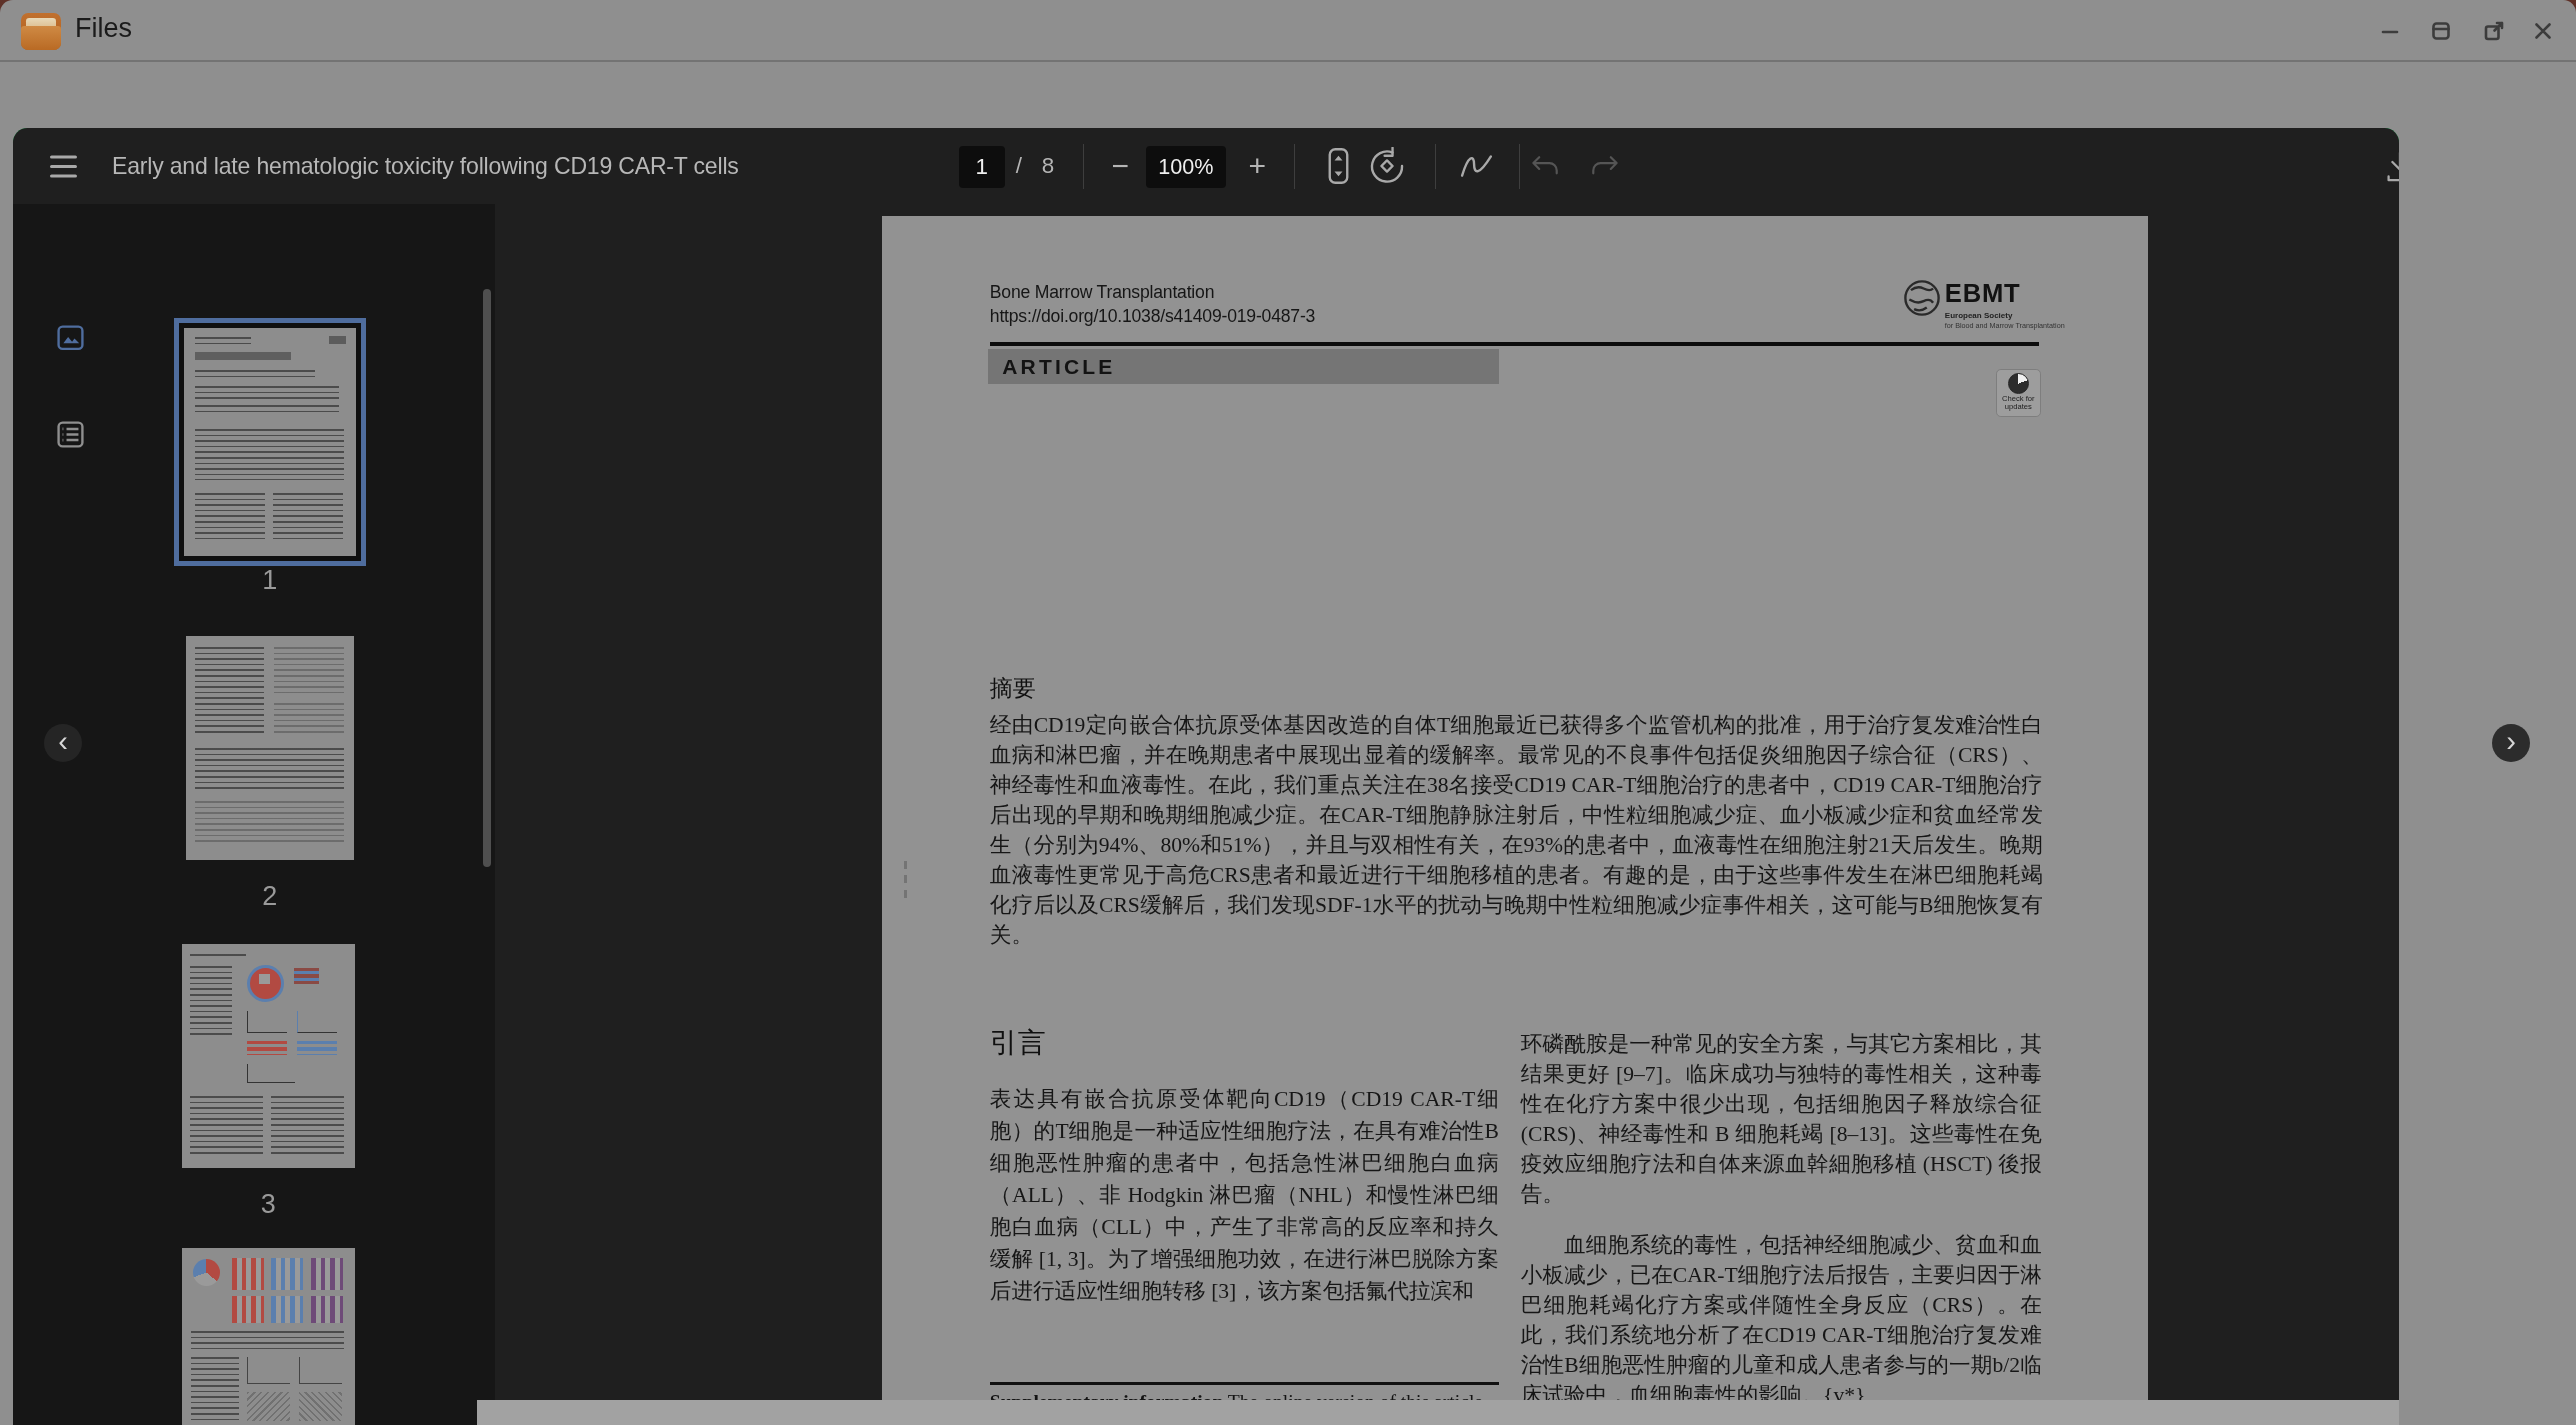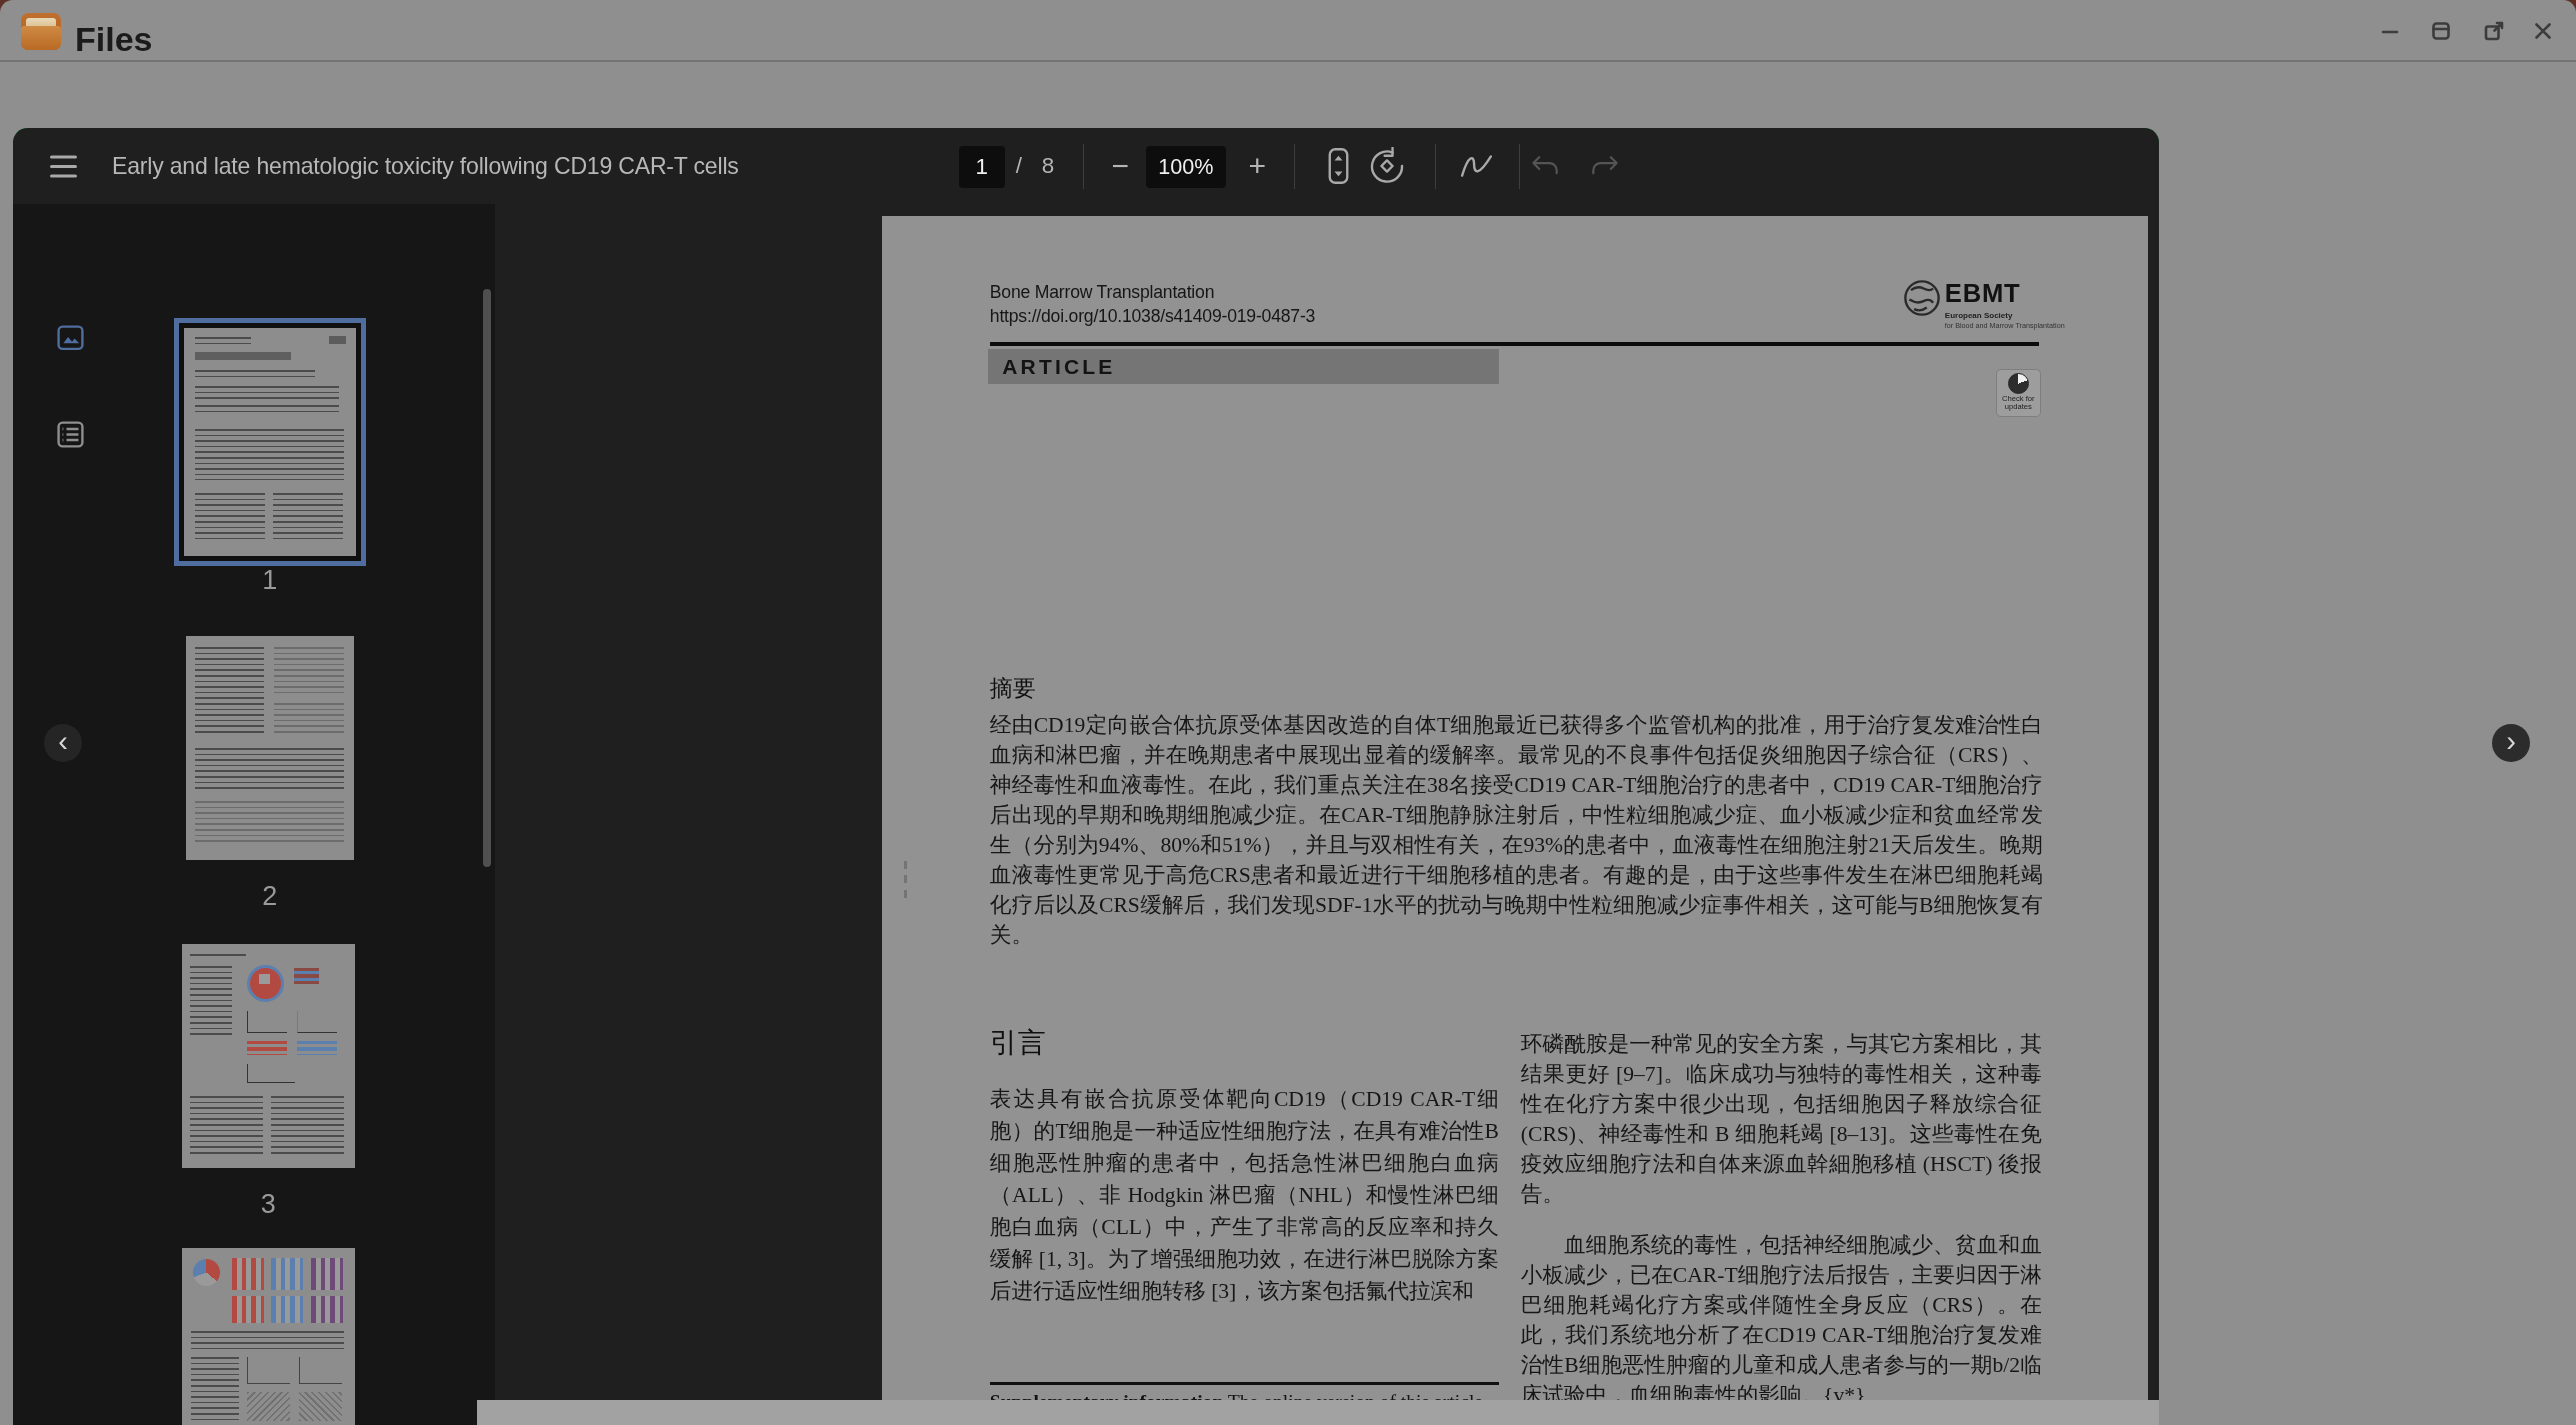--- a/index.html
+++ b/index.html
@@ -10,34 +10,34 @@
   
   #window { position:absolute; inset:0; background:#8f8f8f; border-radius:12.8px 12.8px 0 0; overflow:hidden; }
   #titlebar { position:absolute; left:0; top:0; width:2576px; height:62px; }
   #titlebar .divider { position:absolute; left:0; bottom:0; width:100%; height:1.6px; background:#737373; }
   .folder-icon { position:absolute; left:21px; top:12.8px; width:40px; height:37px;
      background:linear-gradient(#c0702e,#ad5d1d); border-radius:7.2px; }
   .folder-icon:before { content:""; position:absolute; left:4.8px; right:4.8px; top:5.6px; height:12.8px;
      background:linear-gradient(#e8d9b8,#d9b684); border-radius:3.2px 3.2px 0 0; }
   .folder-icon:after { content:""; position:absolute; left:0; right:0; top:12.8px; bottom:0;
      background:linear-gradient(#cf8a44,#b96a24); border-radius:3.2px 3.2px 7.2px 7.2px; }
-  #app-title { position:absolute; left:75px; top:20px; font-size:34px; font-weight:bold; color:#1b1b1b; }
+  #app-title { position:absolute; left:75px; top:13px; font-size:27px; font-weight:normal; color:#1b1b1b; }
   .winctl { position:absolute; top:12px; width:37px; height:37px; display:flex; align-items:center; justify-content:center; }
   .winctl svg { stroke:#3c3c3c; stroke-width:2.6; fill:none; stroke-linecap:round; stroke-linejoin:round; }
 
   #filebar { position:absolute; left:0; top:64px; width:2576px; height:56px; }
   #filename { position:absolute; left:12.8px; top:14.4px; font-size:21.6px; color:#1d1d1d; letter-spacing:-0.4px;
      transform:scaleX(0.94); transform-origin:left; white-space:nowrap; }
   .filebtn { position:absolute; top:0; width:45px; height:56px; display:flex; align-items:center; justify-content:center; }
   .filebtn svg { stroke:#333; stroke-width:2.4; fill:none; stroke-linecap:round; stroke-linejoin:round; }
   #save-device-btn { position:absolute; left:2467px; top:3.2px; width:53px; height:51px; background:#fbfbfb;
      border-radius:14.4px; display:flex; align-items:center; justify-content:center; box-shadow:0 1.6px 4.8px rgba(0,0,0,.25); }
 
   
-  #viewer { position:absolute; left:12.8px; top:128px; width:2146px; height:1298px;
+  #viewer { position:absolute; left:12.8px; top:128px; width:2386px; height:1298px;
      background:#22c55e; border-radius:14.4px 14.4px 0 0; overflow:hidden; }
   #pdf-toolbar { position:absolute; left:0; top:0; width:100%; height:76px; background:#1f1f1f; }
   .tbtn svg { stroke:#a9a9a9; fill:none; stroke-width:3; stroke-linecap:round; stroke-linejoin:round; }
   .tbtn.dim svg { stroke:#555; }
   #doc-title { position:absolute; left:99px; top:0; height:76px; display:flex; align-items:center;
      font-size:24px; color:#b7b7b7; letter-spacing:-0.2px; transform:scaleX(0.96); transform-origin:left; white-space:nowrap; }
   .darkbox { position:absolute; top:17.6px; height:42px; background:#0d0d0d; border-radius:4px;
      display:flex; align-items:center; justify-content:center; color:#efefef; font-size:22.4px; }
   .tb-text { position:absolute; top:0; height:76px; display:flex; align-items:center; color:#b5b5b5; font-size:22.4px; }
   .tb-sep { position:absolute; top:16px; width:1.6px; height:45px; background:#3e3e3e; }

